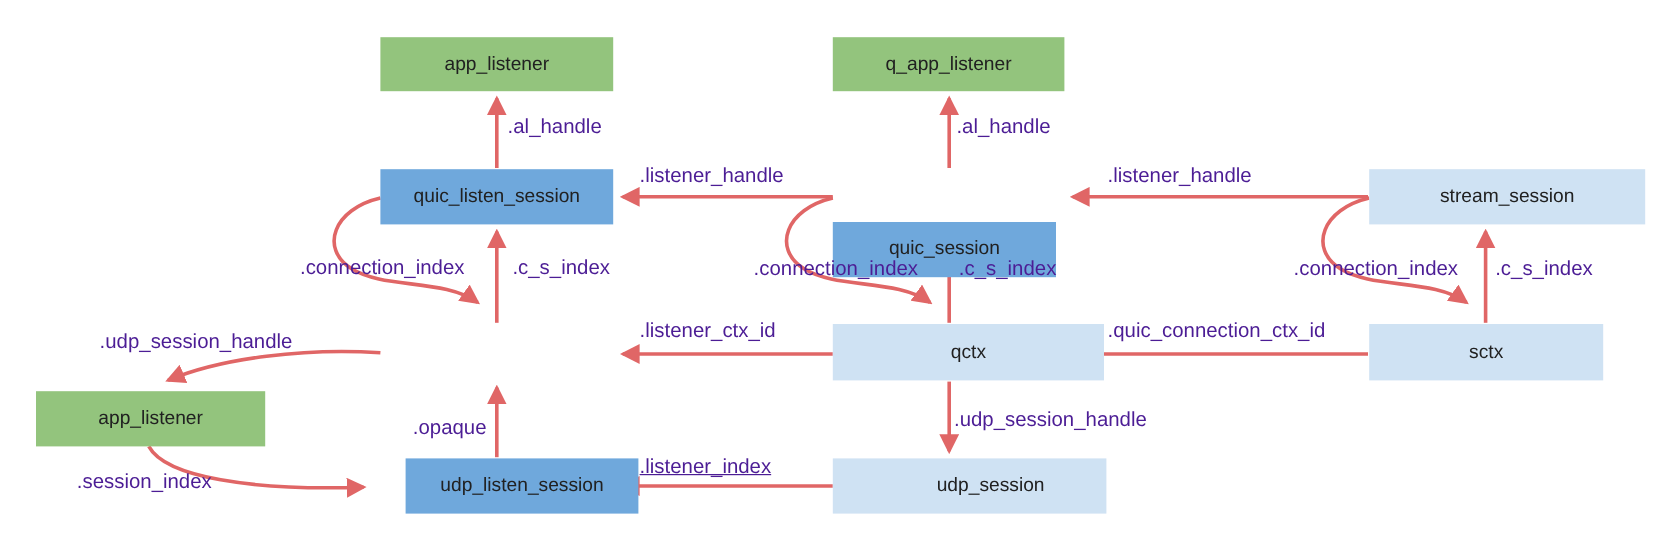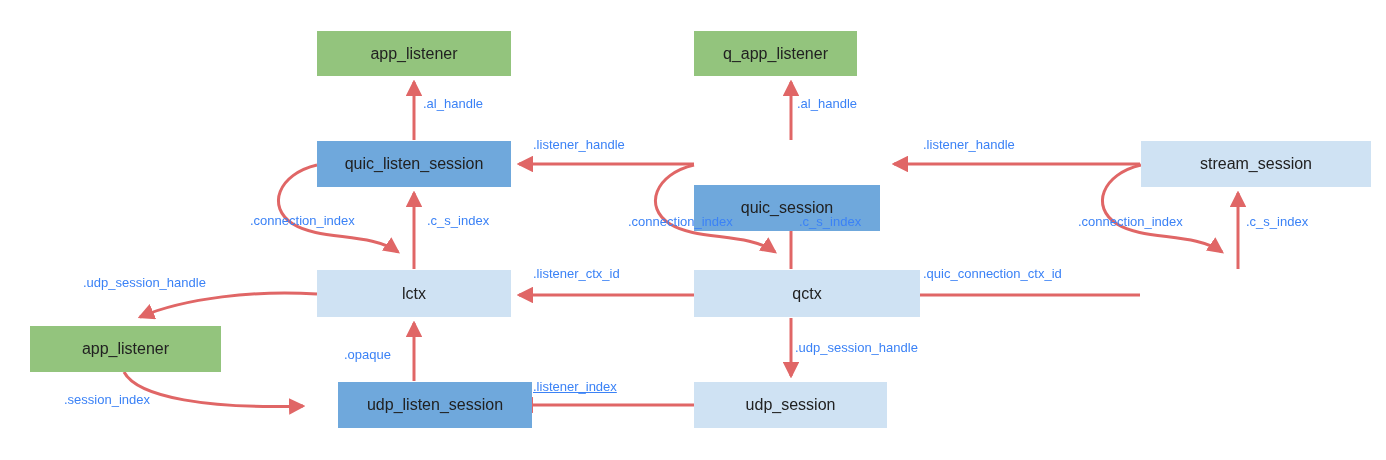--- a/index.html
+++ b/index.html
@@ -23,22 +23,22 @@
     justify-content: center;
     font-size: 16px;
     color: #212121;
     white-space: nowrap;
   }
   .node.green     { background: #93c47d; }
   .node.blue      { background: #6fa8dc; }
   .node.lightblue { background: #cfe2f3; }
   .edge-label {
     position: absolute;
-    font-size: 13px;
-    color: #3b82f6;
+    font-size: 17px;
+    color: #4c1d95;
     white-space: nowrap;
   }
 </style>
 </head>
 <body>
 
 <div id="canvas">
 
   <svg id="arrow-layer" viewBox="0 0 1386 460" xmlns="http://www.w3.org/2000/svg">
     <defs>
@@ -64,29 +64,29 @@
 
       <path d="M 317 165 C 278 174, 266 207, 293 224 C 320 241, 370 232, 398 252" marker-end="url(#arrow)"></path>
       <path d="M 694 165 C 655 174, 643 207, 670 224 C 697 241, 747 232, 775 252" marker-end="url(#arrow)"></path>
       <path d="M 1141 165 C 1102 174, 1090 207, 1117 224 C 1144 241, 1194 232, 1222 252" marker-end="url(#arrow)"></path>
       <path d="M 317 294 C 255 290, 185 298, 140 317" marker-end="url(#arrow)"></path>
       <path d="M 124 372 C 138 398, 210 409, 303 406" marker-end="url(#arrow)"></path>
     </g>
   </svg>
 
   <div class="node green" style="left:317px; top:31px;  width:194px; height:45px;">app_listener</div>
-  <div class="node green" style="left:694px; top:31px;  width:163px; height:45px;">q_app_listener</div>
+  <div class="node green" style="left:694px; top:31px;  width:193px; height:45px;">q_app_listener</div>
   <div class="node blue" style="left:317px; top:141px; width:194px; height:46px;">quic_listen_session</div>
   <div class="node blue" style="left:694px; top:141px; width:186px; height:46px;margin-top:44px;">quic_session</div>
   <div class="node lightblue" style="left:1141px; top:141px; width:230px; height:46px;">stream_session</div>
-  <div class="node lightblue" style="left:317px; top:270px; width:194px; height:47px;">lctx</div>
   <div class="node lightblue" style="left:694px; top:270px; width:226px; height:47px;">qctx</div>
+  <div class="node lightblue" style="left:1141px; top:270px; width:195px; height:47px;">sctx</div>
   <div class="node green" style="left:30px;  top:326px; width:191px; height:46px;">app_listener</div>
   <div class="node blue" style="left:317px; top:382px; width:194px; height:46px;margin-left:21px;">udp_listen_session</div>
-  <div class="node lightblue" style="left:694px; top:382px; width:193px; height:46px;">udp_session</div>
+  <div class="node lightblue" style="left:694px; top:382px; width:193px; height:46px;padding-left:35px;">udp_session</div>
 
   <div class="edge-label" style="left:423px;  top:96px;">.al_handle</div>
   <div class="edge-label" style="left:797px;  top:96px;">.al_handle</div>
   <div class="edge-label" style="left:533px;  top:137px;">.listener_handle</div>
   <div class="edge-label" style="left:923px;  top:137px;">.listener_handle</div>
   <div class="edge-label" style="left:250px;  top:213px;">.connection_index</div>
   <div class="edge-label" style="left:628px;  top:214px;">.connection_index</div>
   <div class="edge-label" style="left:1078px; top:214px;">.connection_index</div>
   <div class="edge-label" style="left:427px;  top:213px;">.c_s_index</div>
   <div class="edge-label" style="left:799px;  top:214px;">.c_s_index</div>

